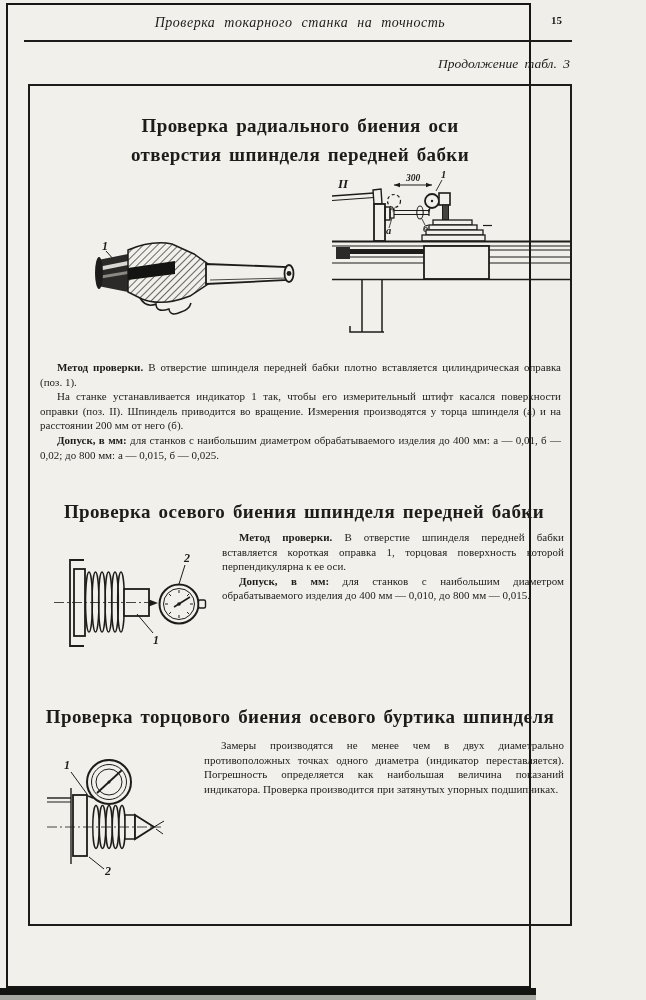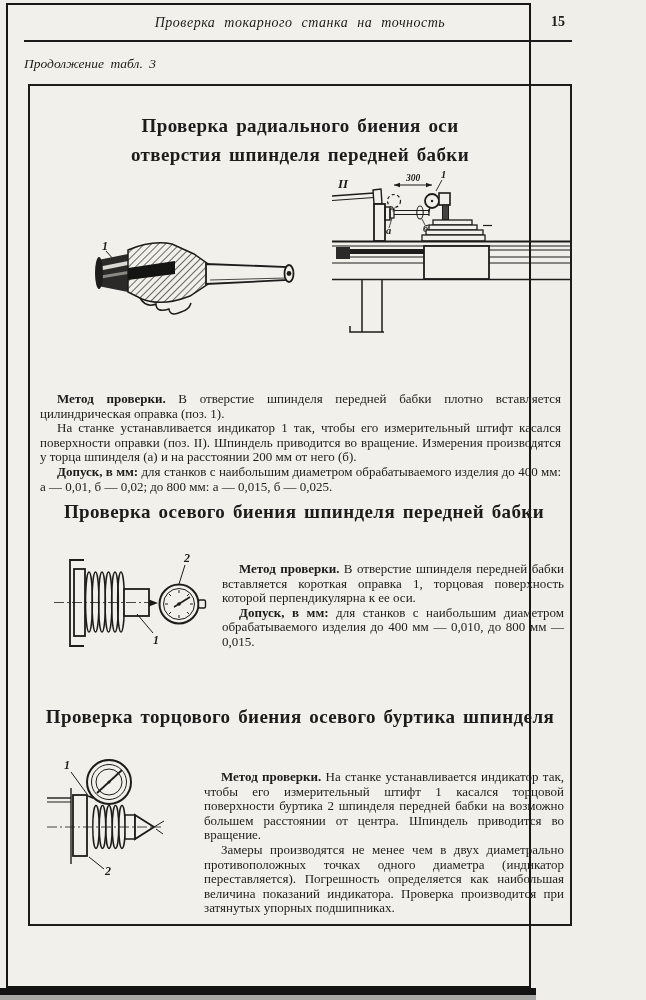--- a/index.html
+++ b/index.html
@@ -16,38 +16,38 @@
     border:2px solid #161614;background:#f1f0ea;
   }
   .band-black{position:absolute;left:0;right:0;bottom:5px;height:7px;background:#141413;}
   .band-gray{position:absolute;left:0;right:0;bottom:0;height:5px;background:#a7a7a3;}
 
   .running-title{
     position:absolute;top:15px;left:30px;width:540px;
     text-align:center;font-style:italic;font-size:14px;
     letter-spacing:.5px;word-spacing:5px;
   }
-  .page-num{position:absolute;top:14px;left:551px;width:34px;font-weight:bold;font-size:14px;}
+  .page-num{position:absolute;top:14px;left:551px;width:34px;font-weight:bold;font-size:11px;}
   .header-rule{position:absolute;top:40px;left:24px;width:548px;height:2px;background:#1d1c1a;}
   .continuation{
     position:absolute;top:56px;left:24px;width:546px;
-    font-style:italic;font-size:13.5px;word-spacing:3px;
+    text-align:right;font-style:italic;font-size:13.5px;word-spacing:3px;
   }
 
   .tbox{position:absolute;left:28px;top:84px;width:540px;height:838px;border:2px solid #1d1c1a;}
 
   .sec-title{
     position:absolute;text-align:center;font-weight:bold;font-size:19px;
     line-height:1.55;letter-spacing:.4px;word-spacing:2.5px;
   }
   .s1t{top:25px;left:70px;width:400px;}
   .s2t{top:411px;left:4px;width:100%;}
   .s3t{top:616px;left:0;width:100%;}
 
-  .body-text{position:absolute;font-size:13px;line-height:14.6px;text-align:justify;margin-top:32px;}
+  .body-text{position:absolute;font-size:11px;line-height:14.6px;text-align:justify;}
   .body-text p{margin:0;text-indent:17px;}
   .lead{font-weight:bold;}
   .s1x{left:10px;top:274px;width:521px;}
   .s2x{left:192px;top:444px;width:342px;}
   .s3x{left:174px;top:652px;width:360px;}
 
   .fig{position:absolute;}
   .fig1{left:60px;top:148px;width:210px;height:82px;}
   .fig2{left:302px;top:76px;width:239px;height:192px;}
   .fig3{left:20px;top:450px;width:172px;height:148px;}
@@ -213,21 +213,20 @@
       <rect x="80" y="79" width="10" height="24" class="fillpaper" stroke="#1d1c1a" stroke-width="1.5"></rect>
       <polygon points="90,79 109,91 90,103" class="fillpaper" stroke="#1d1c1a" stroke-width="1.8"></polygon>
       <line x1="109" y1="91" x2="119" y2="85" class="ln" stroke-width="1"></line>
       <line x1="111" y1="93" x2="118" y2="98" class="ln" stroke-width="1"></line>
       <line x1="2" y1="91" x2="116" y2="91" class="ln" stroke-width=".8" stroke-dasharray="10,3,2,3"></line>
       <text x="60" y="139" font-size="12" class="figlabel">2</text>
       <line x1="44" y1="121" x2="59" y2="133" class="ln" stroke-width="1"></line>
     </svg>
 
     <div class="body-text s3x">
-      <p><span class="lead">Метод проверки.</span><span> На станке устанавливается индикатор так, чтобы его измерительный штифт 1 касался торцовой поверхности буртика 2 шпинделя передней бабки на возможно большем расстоянии от центра. Шпиндель приводится во вращение.</span></p>
       <p><span class="lead"></span><span>Замеры производятся не менее чем в двух диаметрально противоположных точках одного диаметра (индикатор переставляется). Погрешность определяется как наибольшая величина показаний индикатора. Проверка производится при затянутых упорных подшипниках.</span></p>
     </div>
 
   </div>
 
   <div class="band-black"></div>
   <div class="band-gray"></div>
 </div>
 
 </body></html>

